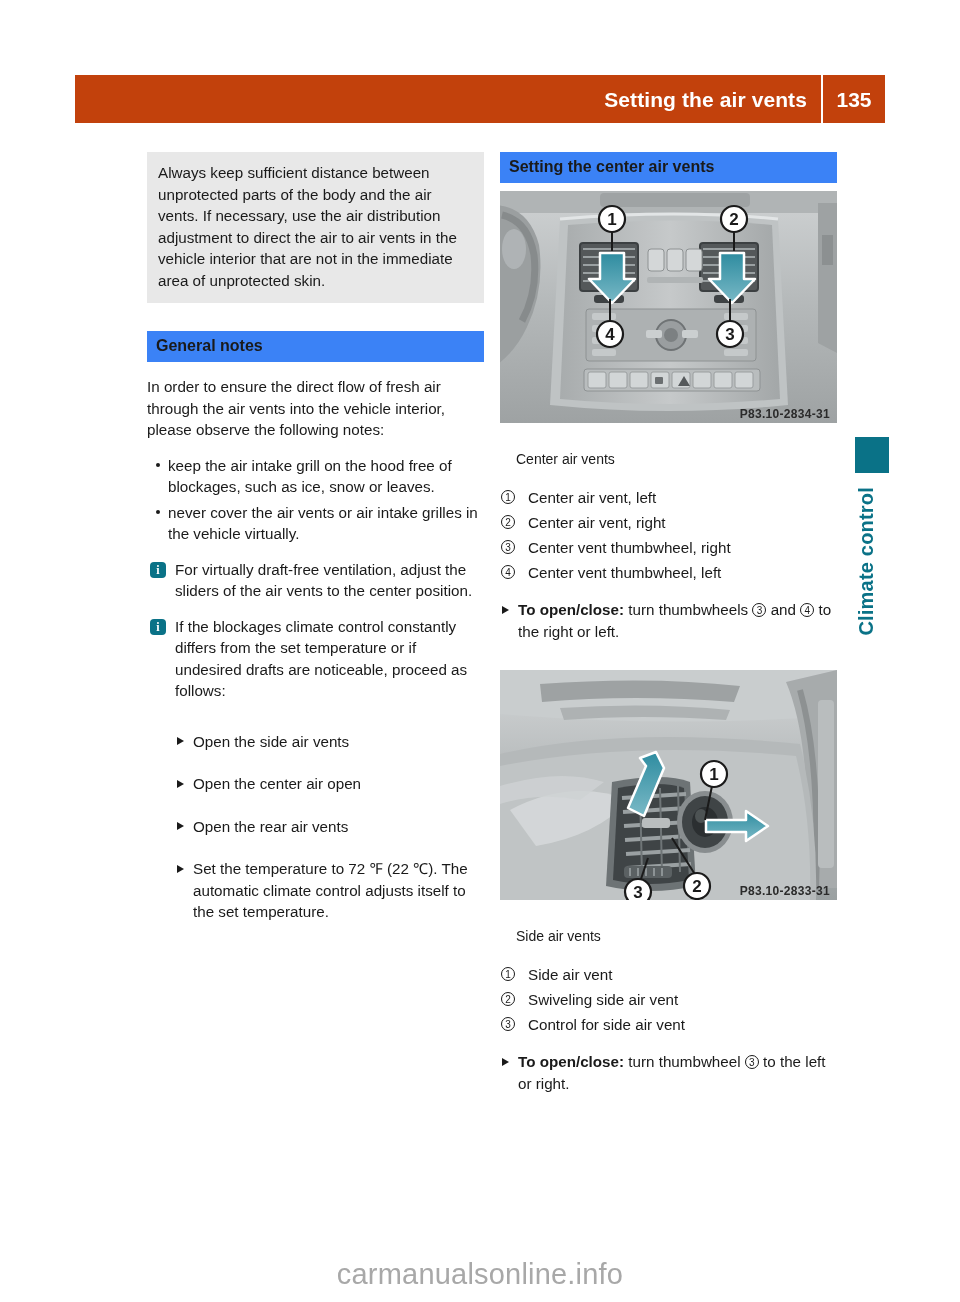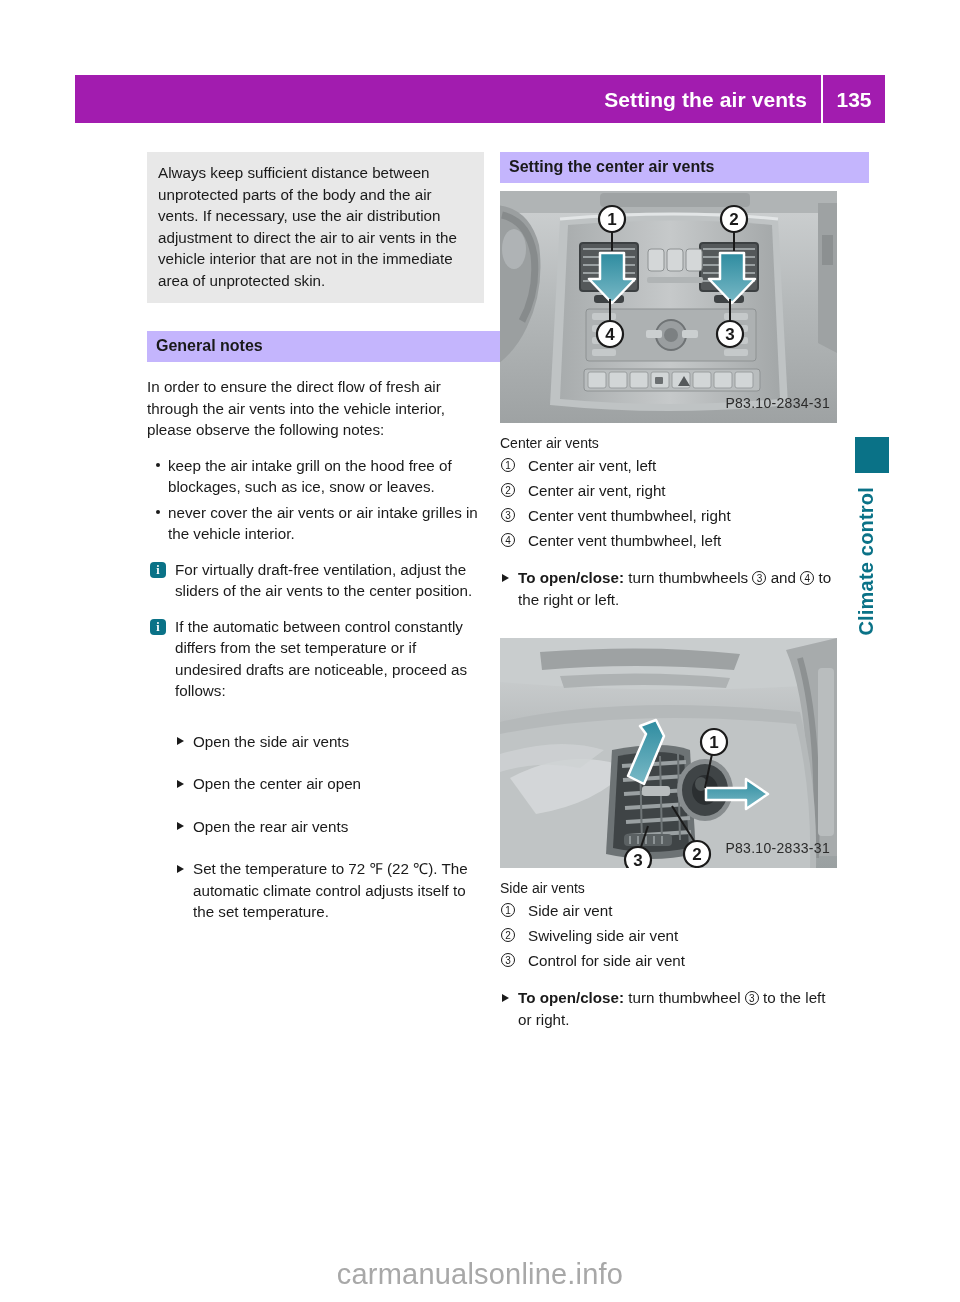--- a/index.html
+++ b/index.html
@@ -16,21 +16,21 @@
     overflow: hidden;
   }
 
   
   .header-bar {
     position: absolute;
     left: 75px;
     top: 75px;
     width: 810px;
     height: 48px;
-    background: #a21caf;
+    background: #c2410c;
     display: flex;
     align-items: center;
     justify-content: flex-end;
   }
   .header-title {
     color: #ffffff;
     font-size: 21px;
     font-weight: bold;
     letter-spacing: 0.1px;
     padding-right: 14px;
@@ -94,22 +94,22 @@
     box-sizing: border-box;
     width: 337px;
   }
   .warning-box p {
     margin: 0;
     font-size: 15.2px;
     line-height: 21.5px;
   }
 
   .section-head {
-    background: #c4b5fd;
-    width: 369px;
+    background: #3b82f6;
+    width: 337px;
     box-sizing: border-box;
     padding: 5px 0 6px 9px;
     font-size: 16px;
     font-weight: bold;
     line-height: 20px;
   }
 
   .para {
     margin: 0;
     font-size: 15.2px;
@@ -225,21 +225,21 @@
     text-align: center;
     vertical-align: 1px;
     box-sizing: border-box;
     font-family: "Liberation Sans", sans-serif;
   }
 
   
   .legend-title {
     font-size: 14px;
     line-height: 20px;
-    margin: 0;
+    margin: 16px;
   }
   ul.legend {
     margin: 0;
     padding: 0;
     list-style: none;
   }
   ul.legend li {
     position: relative;
     padding-left: 28px;
     font-size: 15.2px;
@@ -257,23 +257,23 @@
     width: 337px;
     overflow: hidden;
     background: #b9bcbd;
   }
   .photo-center { height: 232px; }
   .photo-side   { height: 230px; }
   .photo svg { display: block; width: 100%; height: 100%; }
   .photo-code {
     position: absolute;
     right: 7px;
-    bottom: 12px;
-    font-size: 14px;
-    font-weight: normal;
+    bottom: 2px;
+    font-size: 12px;
+    font-weight: bold;
     color: #2b2b2b;
     font-family: "Liberation Sans", sans-serif;
     letter-spacing: 0.3px;
   }
 
   
   .watermark {
     position: absolute;
     left: 0;
     top: 1258px;
@@ -314,32 +314,32 @@
 
   <div class="spacer-10"></div>
 
   <ul class="bullets">
     <li>
       <span class="bdot"></span>
       <span>keep the air intake grill on the hood free of blockages, such as ice, snow or leaves.</span>
     </li>
     <li>
       <span class="bdot"></span>
-      <span>never cover the air vents or air intake grilles in the vehicle interior.</span>
+      <span>never cover the air vents or air intake grilles in the vehicle virtually.</span>
     </li>
   </ul>
 
   <div class="note">
     <span class="note-icon">i</span>
     <span>For virtually draft-free ventilation, adjust the sliders of the air vents to the center position.</span>
   </div>
 
   <div class="note">
     <span class="note-icon">i</span>
-    <span>If the automatic between control constantly differs from the set temperature or if undesired drafts are noticeable, proceed as follows:</span>
+    <span>If the blockages climate control constantly differs from the set temperature or if undesired drafts are noticeable, proceed as follows:</span>
   </div>
 
   <div class="spacer-8"></div>
 
   <ul class="steps indented">
     <li>
       <span class="tri"></span>
       <span>Open the side air vents</span>
     </li>
     <li>

